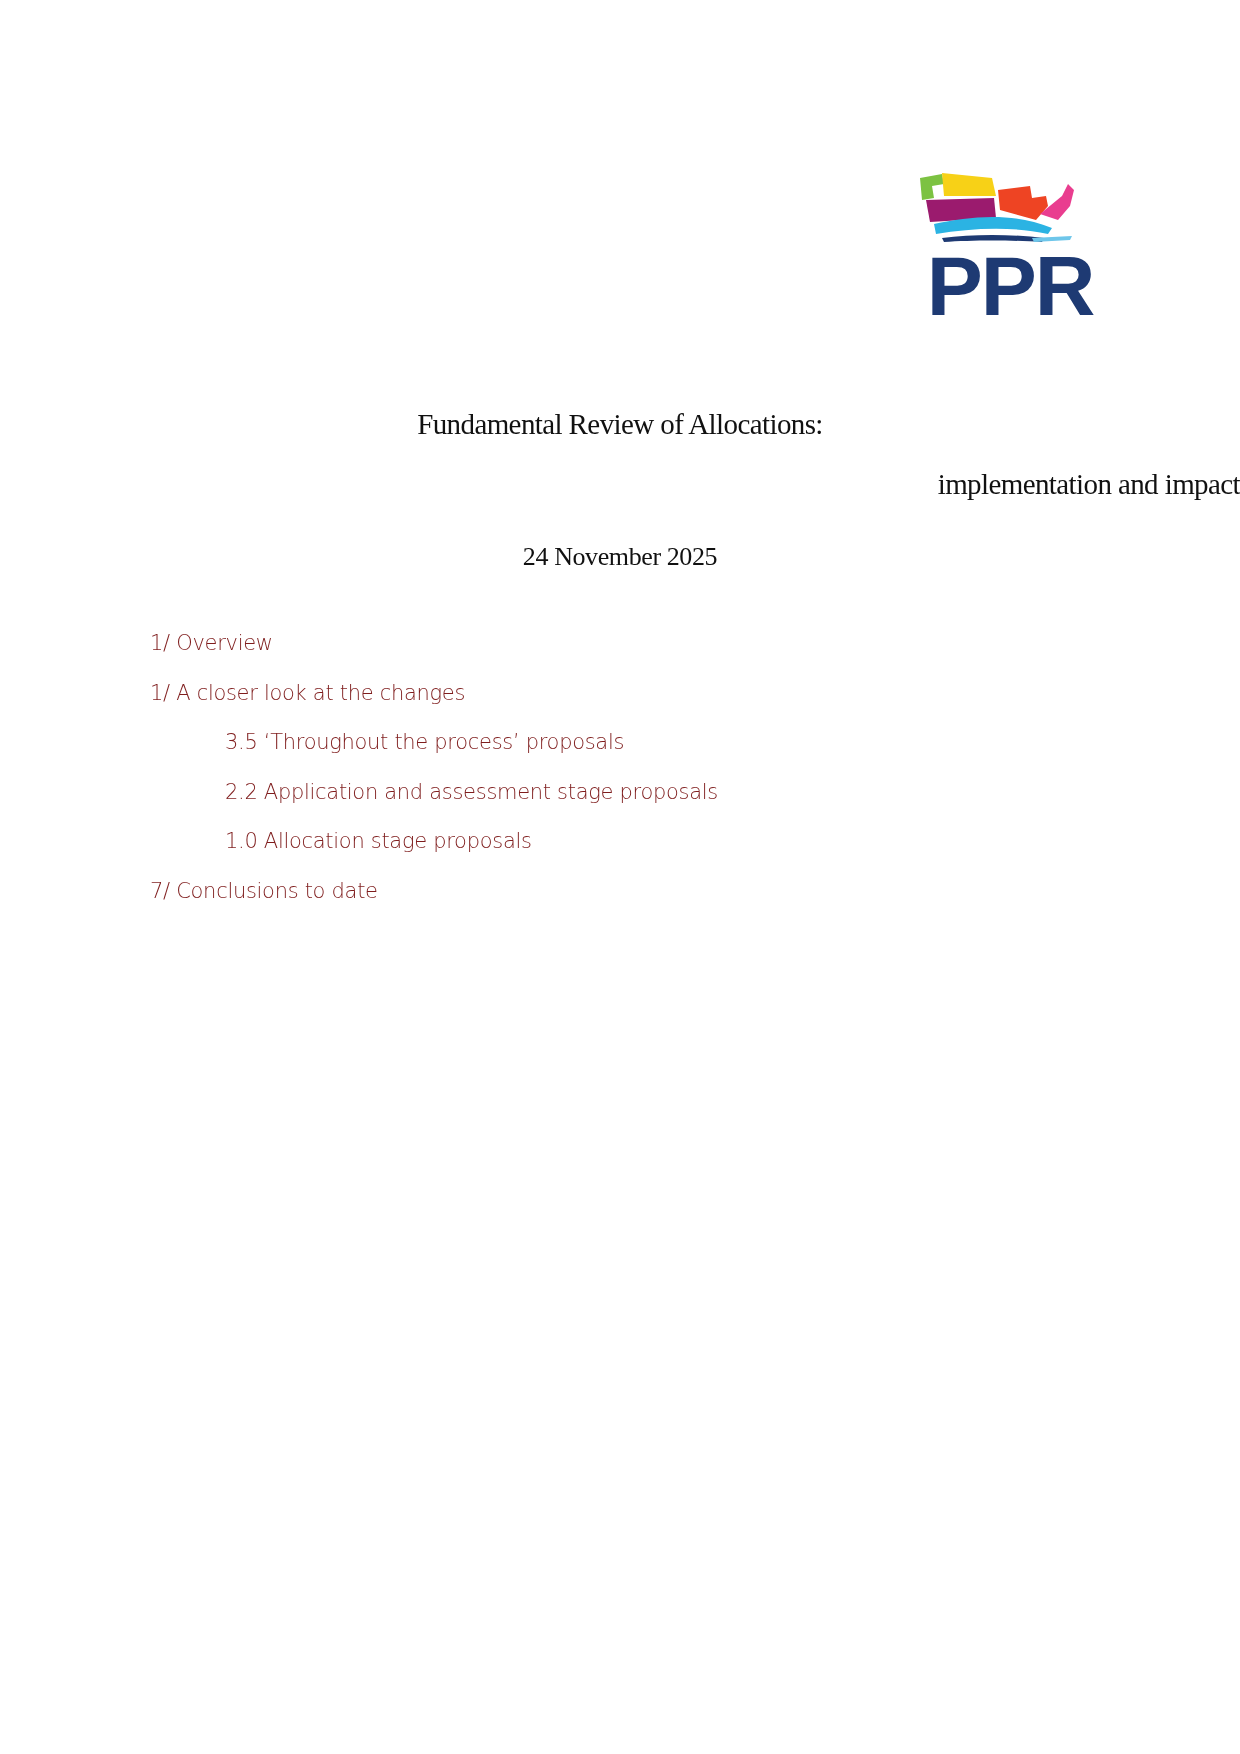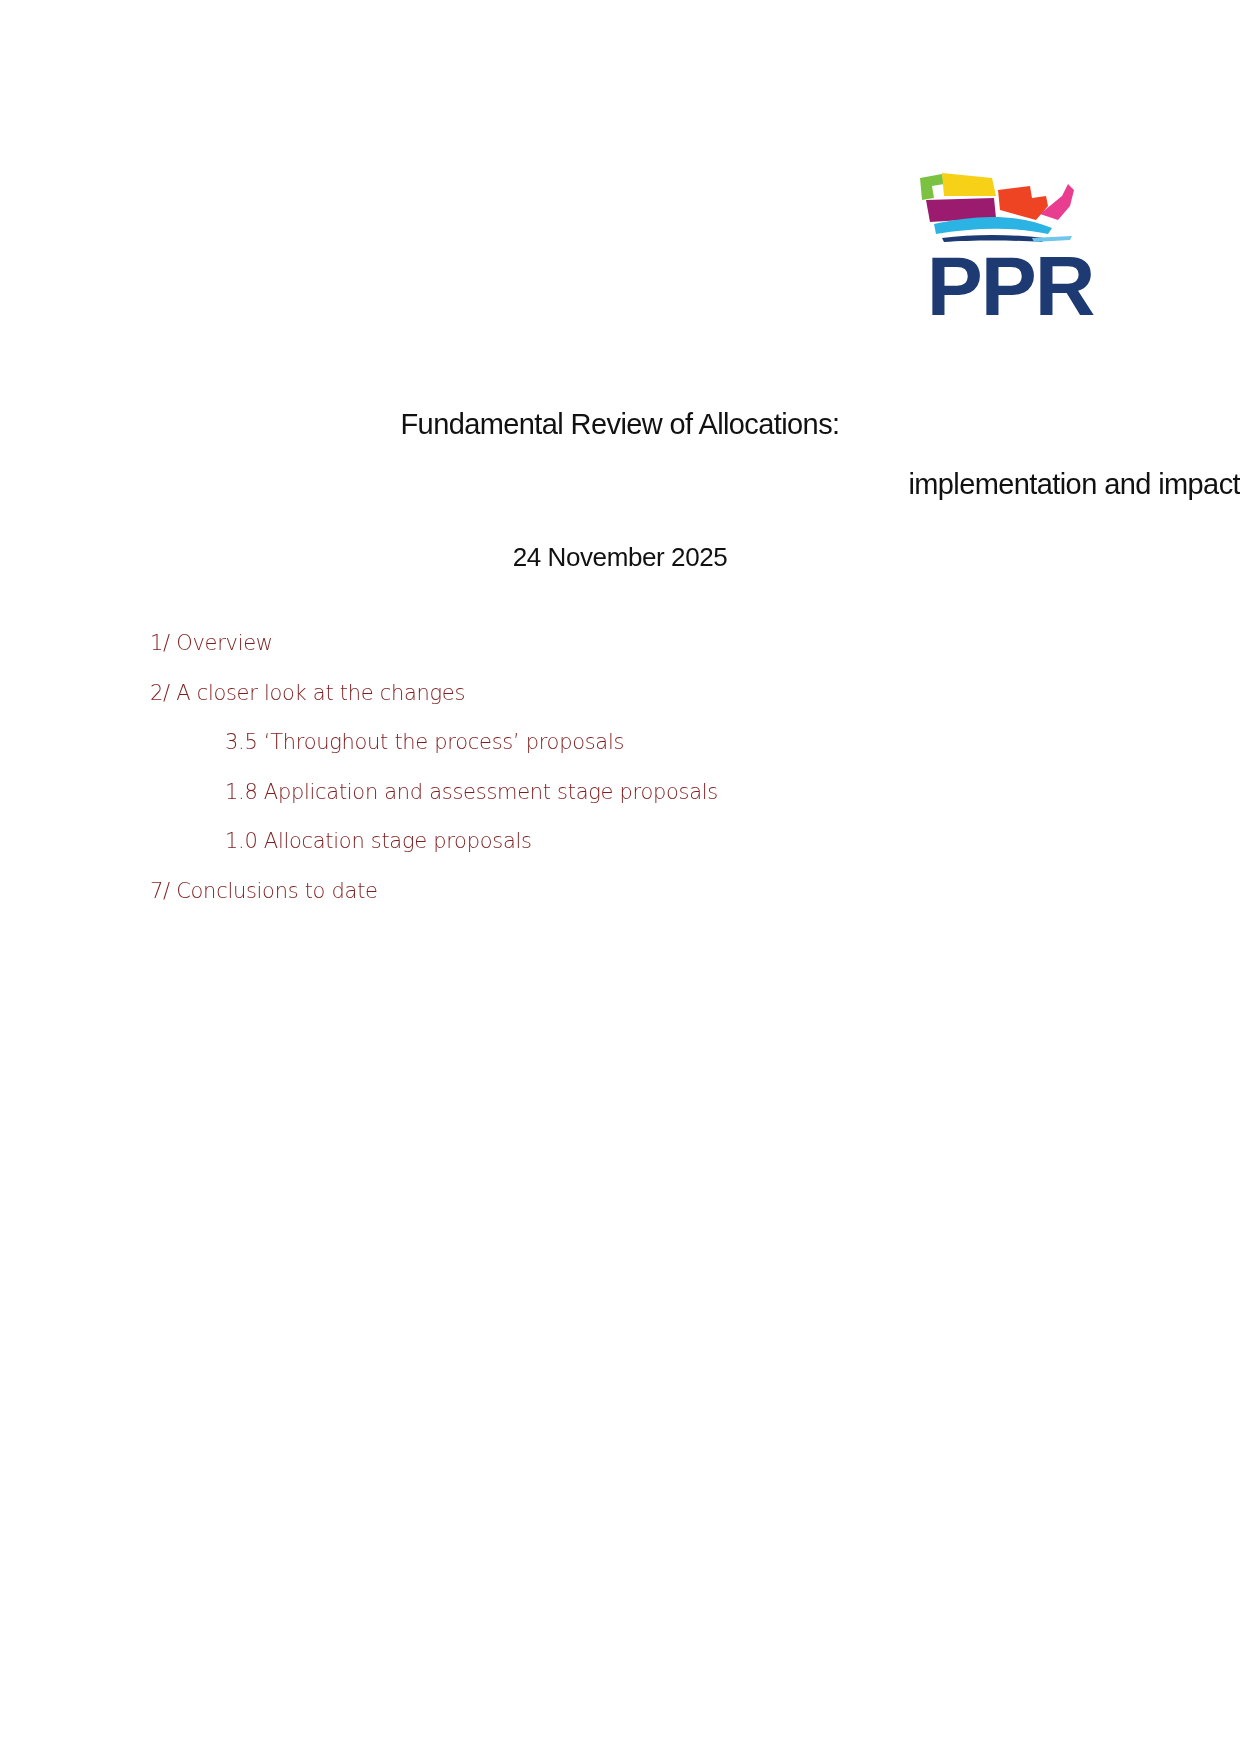--- a/index.html
+++ b/index.html
@@ -41,21 +41,21 @@
       line-height: 80px;
       letter-spacing: -2px;
       color: #1e3a73;
       text-align: center;
     }
     .title-block {
       position: absolute;
       left: 0;
       width: 1240px;
       text-align: center;
-      font-family: Liberation Sans, sans-serif;
+      font-family: Liberation Serif, serif;
     }
     .title-line-1 {
       top: 404px;
       font-size: 29px;
       line-height: 40px;
       letter-spacing: -0.6px;
     }
     .title-line-2 {
       top: 464px;
       font-size: 29px;
@@ -117,20 +117,20 @@
     </svg>
     <div class="logo-text">PPR</div>
   </div>
 
   <div class="title-block title-line-1">Fundamental Review of Allocations:</div>
   <div class="title-block title-line-2">implementation and impact</div>
   <div class="title-block title-date">24 November 2025</div>
 
   <ul class="toc">
     <li class="toc-item level-1">1/ Overview</li>
-    <li class="toc-item level-1">2/ A closer look at the changes</li>
+    <li class="toc-item level-1">1/ A closer look at the changes</li>
     <li class="toc-item level-2">3.5 ‘Throughout the process’ proposals</li>
-    <li class="toc-item level-2">1.8 Application and assessment stage proposals</li>
+    <li class="toc-item level-2">2.2 Application and assessment stage proposals</li>
     <li class="toc-item level-2">1.0 Allocation stage proposals</li>
     <li class="toc-item level-1">7/ Conclusions to date</li>
   </ul>
 
 </div>
 
 </body></html>

